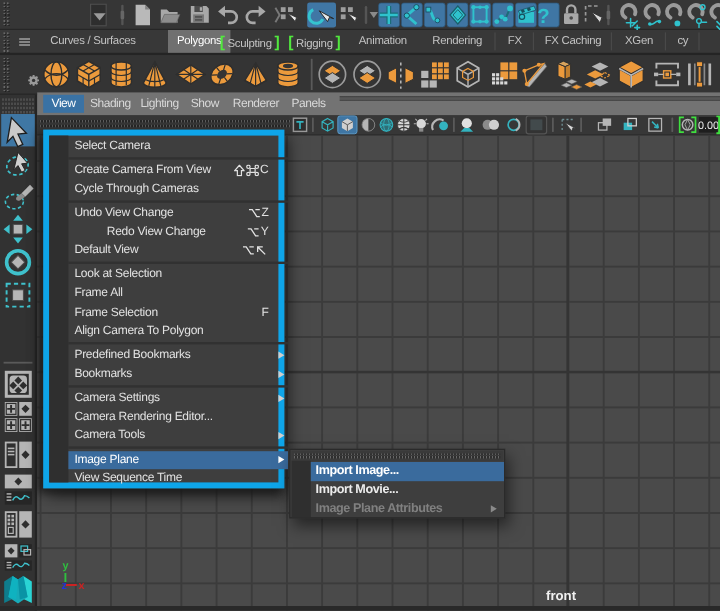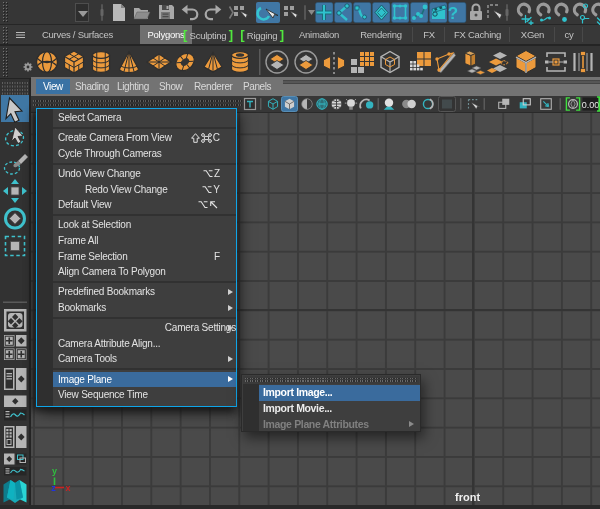--- a/index.html
+++ b/index.html
@@ -30,21 +30,21 @@
 
 #viewport{left:31px;top:113px;width:569px;height:396px;background:#4a4a4a;
  background-image:
   linear-gradient(to right,#3b3b3b 1.8px,transparent 1.8px),
   linear-gradient(to bottom,#3b3b3b 1.8px,transparent 1.8px);
  background-size:29.33px 29.33px;
  background-position:2px 20.4px;}
 #bottomstrip{left:0px;top:505px;width:600px;height:4px;background:#292929;}
 #frontlabel{left:455px;top:491px;color:#f0f0f0;font-size:11px;font-weight:bold;}
 
-#menu{left:36px;top:108px;width:201px;height:299px;background:#3e3e3e;border:1px solid #0ea5e9;box-sizing:border-box;box-shadow:-4px 4px 7px rgba(25,25,25,0.85),4px 6px 12px rgba(0,0,0,0.5);}
+#menu{left:36px;top:108px;width:201px;height:299px;background:#3e3e3e;border:5px solid #0ea5e9;box-sizing:border-box;box-shadow:-4px 4px 7px rgba(25,25,25,0.85),4px 6px 12px rgba(0,0,0,0.5);}
 #menugutter{position:absolute;left:0;top:0;width:16px;height:100%;background:#2f2f2f;}
 .mi{position:absolute;left:16px;width:183px;height:15.6px;color:#e2e2e2;font-size:10px;letter-spacing:-0.22px;line-height:15.6px;padding-left:5px;box-sizing:border-box;}
 .mi.hl{background:#3a6b9d;color:#fff;}
 .msep{position:absolute;left:16px;width:183px;height:2px;background:#313131;}
 .short{position:absolute;right:16px;top:0;height:100%;display:flex;align-items:center;color:#e2e2e2;letter-spacing:0;}
 .short svg{display:block;margin-right:1px;}
 .marrow{position:absolute;right:3px;top:4.5px;width:0;height:0;border-left:5px solid #cfcfcf;border-top:3.5px solid transparent;border-bottom:3.5px solid transparent;}
 
 #submenu{left:241px;top:374px;width:180px;height:58px;background:#3e3e3e;border:1px solid #2a2a2a;box-sizing:border-box;box-shadow:3px 6px 12px rgba(0,0,0,0.5);}
 #subgutter{position:absolute;left:1px;top:9px;width:16px;height:47px;background:#2f2f2f;}
@@ -697,22 +697,22 @@
       </span></div>
   <div class="msep" style="top:105.1px;"></div>
   <div class="mi" style="top:108.4px;">Look at Selection</div>
   <div class="mi" style="top:124px;">Frame All</div>
   <div class="mi" style="top:139.6px;">Frame Selection<span class="short">F</span></div>
   <div class="mi" style="top:155.2px;">Align Camera To Polygon</div>
   <div class="msep" style="top:172.1px;"></div>
   <div class="mi" style="top:175.4px;">Predefined Bookmarks<span class="marrow"></span></div>
   <div class="mi" style="top:191px;">Bookmarks<span class="marrow"></span></div>
   <div class="msep" style="top:207.9px;"></div>
-  <div class="mi" style="top:211.2px;text-align:right;">Camera Settings<span class="marrow"></span></div>
-  <div class="mi" style="top:226.8px;">Camera Attribute Align...</div>
+  <div class="mi" style="top:211.2px;">Camera Settings<span class="marrow"></span></div>
+  <div class="mi" style="top:226.8px;">Camera Rendering Editor...</div>
   <div class="mi" style="top:242.4px;">Camera Tools<span class="marrow"></span></div>
   <div class="msep" style="top:259.3px;"></div>
   <div class="mi hl" style="top:262.6px;">Image Plane<span class="marrow" style="border-left-color:#fff;"></span></div>
   <div class="mi" style="top:278.2px;">View Sequence Time</div>
 </div>
 <div class="abs" id="submenu">
   <div class="tearoff"></div>
   <div id="subgutter"></div>
   <div class="smi hl" style="top:9.5px;">Import Image...</div>
   <div class="smi" style="top:25.5px;">Import Movie...</div>

